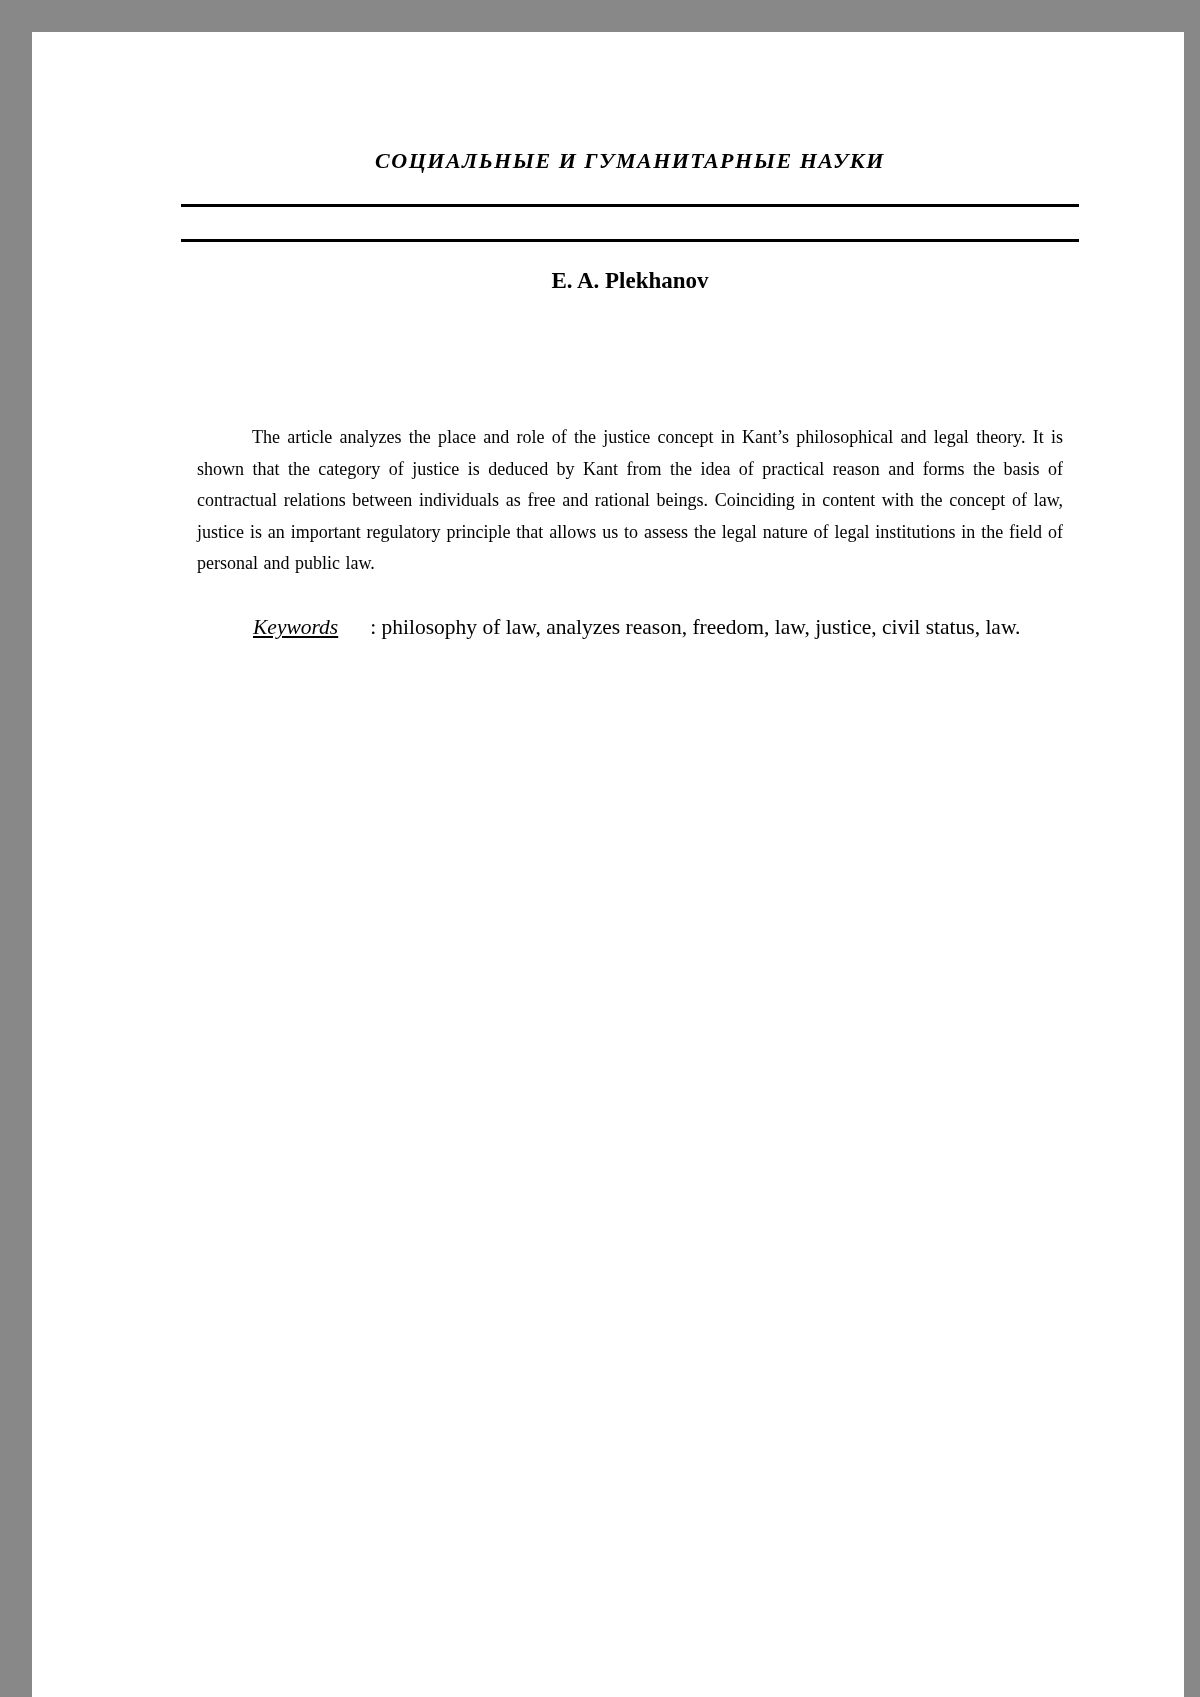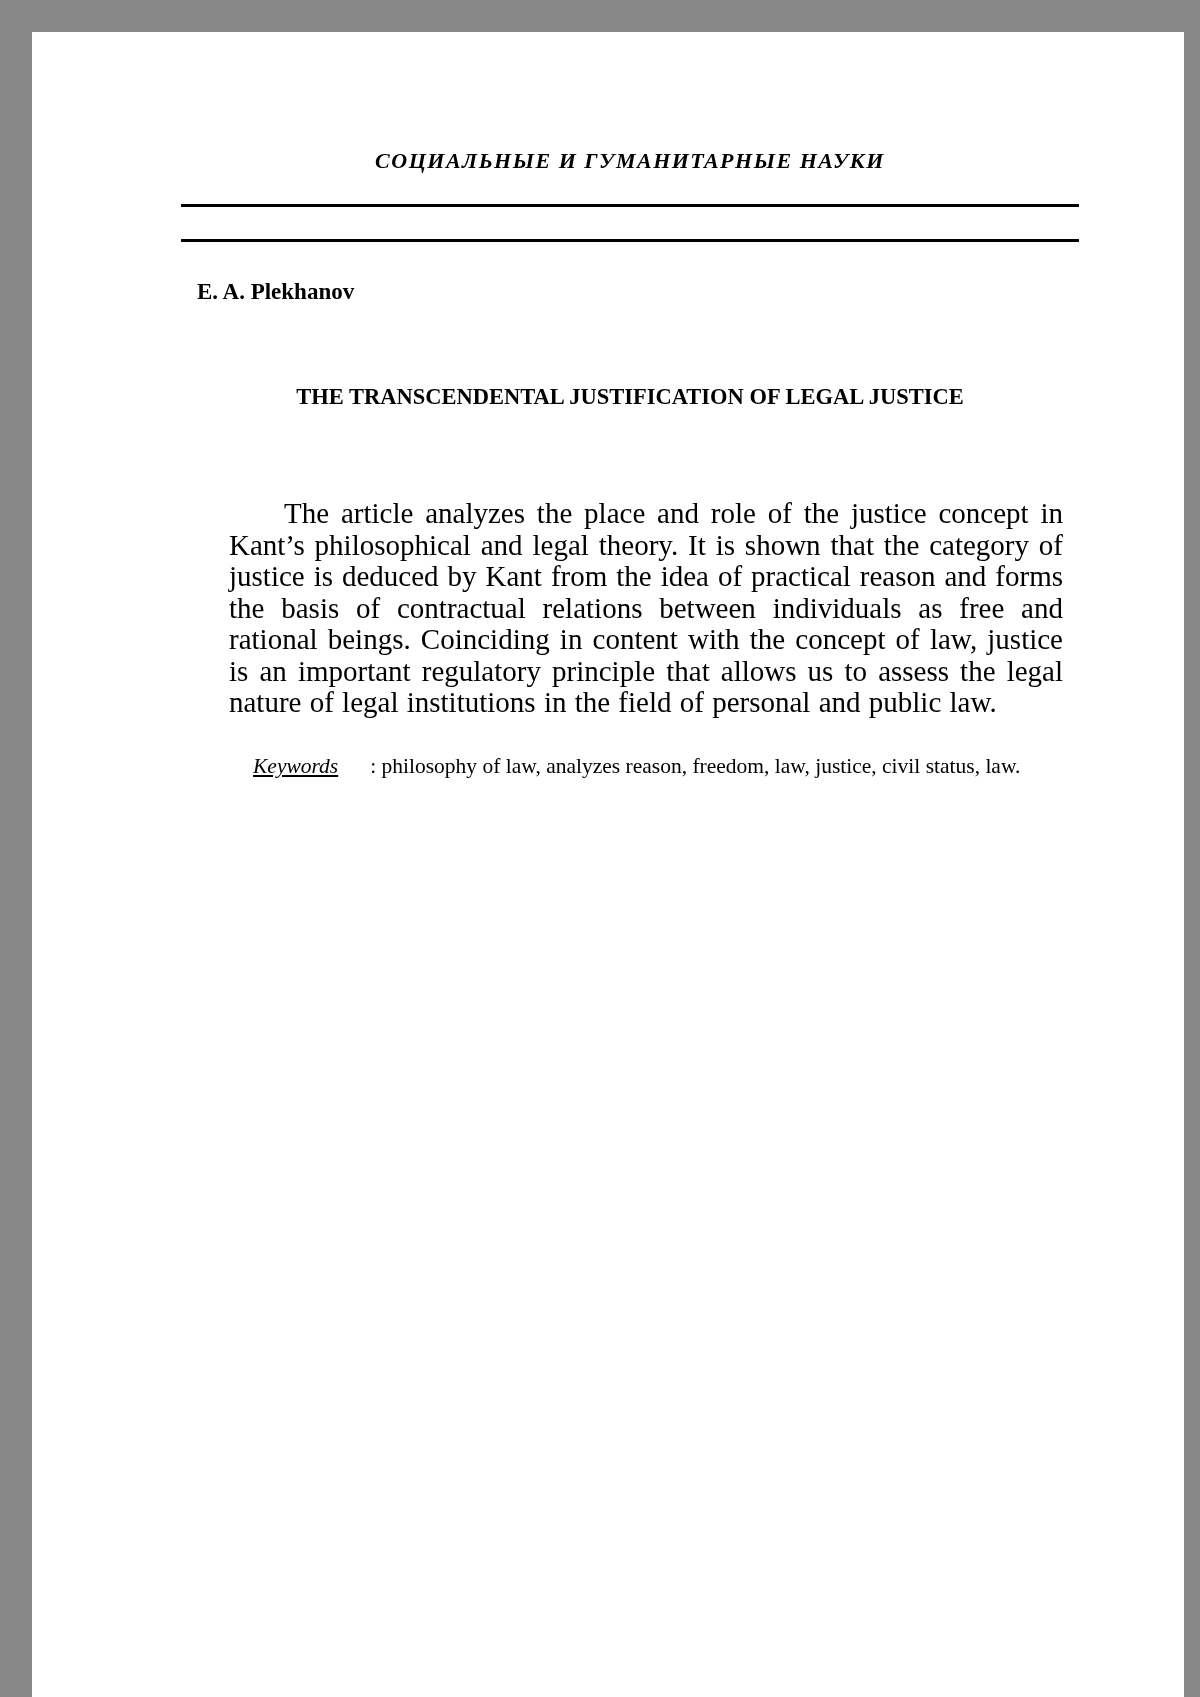--- a/index.html
+++ b/index.html
@@ -25,41 +25,40 @@
     letter-spacing: 1.5px;
     line-height: 26px;
   }
   .header-rule {
     margin-top: 14px;
     border-top: 3px solid #000000;
     height: 2px;
     border-bottom: 3px solid #000000;
   }
   .author {
-    margin-top: 20px;
-    text-align: left;
+    margin-top: 9px;
+    text-align: center;
     font-size: 23px;
     font-weight: bold;
     line-height: 27px;
   }
   .article-title {
     margin-top: 27px;
     text-align: center;
     font-size: 22.5px;
     font-weight: bold;
     line-height: 33px;
   }
   .abstract {
     margin-top: 37px;
-    font-size: 29px;
+    font-size: 18px;
     line-height: 31.5px;
     text-align: justify;
     text-indent: 55px;
     word-spacing: 1px;
-    margin-left: 32px;
   }
   .keywords {
     font-size: 21.5px;
     line-height: 31.5px;
     text-indent: 40px;
   }
   .keywords .kw-label {
     font-style: italic;
     text-decoration: underline;
   }
@@ -78,21 +77,20 @@
 <div class="page">
   <div class="content">
 
     <div class="journal-header">СОЦИАЛЬНЫЕ И ГУМАНИТАРНЫЕ НАУКИ</div>
 
     <div class="header-rule"></div>
 
     <div class="author">E. A. Plekhanov</div>
 
     <div class="article-title">
-      <div>THE TRANSCENDENTAL JUSTIFICATION OF LEGAL JUSTICE</div>
     </div>
 
     <p class="abstract">The article analyzes the place and role of the justice concept in Kant’s philosophical and legal theory. It is shown that the category of justice is deduced by Kant from the idea of practical reason and forms the basis of contractual relations between individuals as free and rational beings. Coinciding in content with the concept of law, justice is an important regulatory principle that allows us to assess the legal nature of legal institutions in the field of personal and public law.</p>
 
     <p class="keywords"><span class="kw-label">Keywords</span><span>: philosophy of law, analyzes reason, freedom, law, justice, civil status, law.</span></p>
 
   </div>
 
 </div>
 

